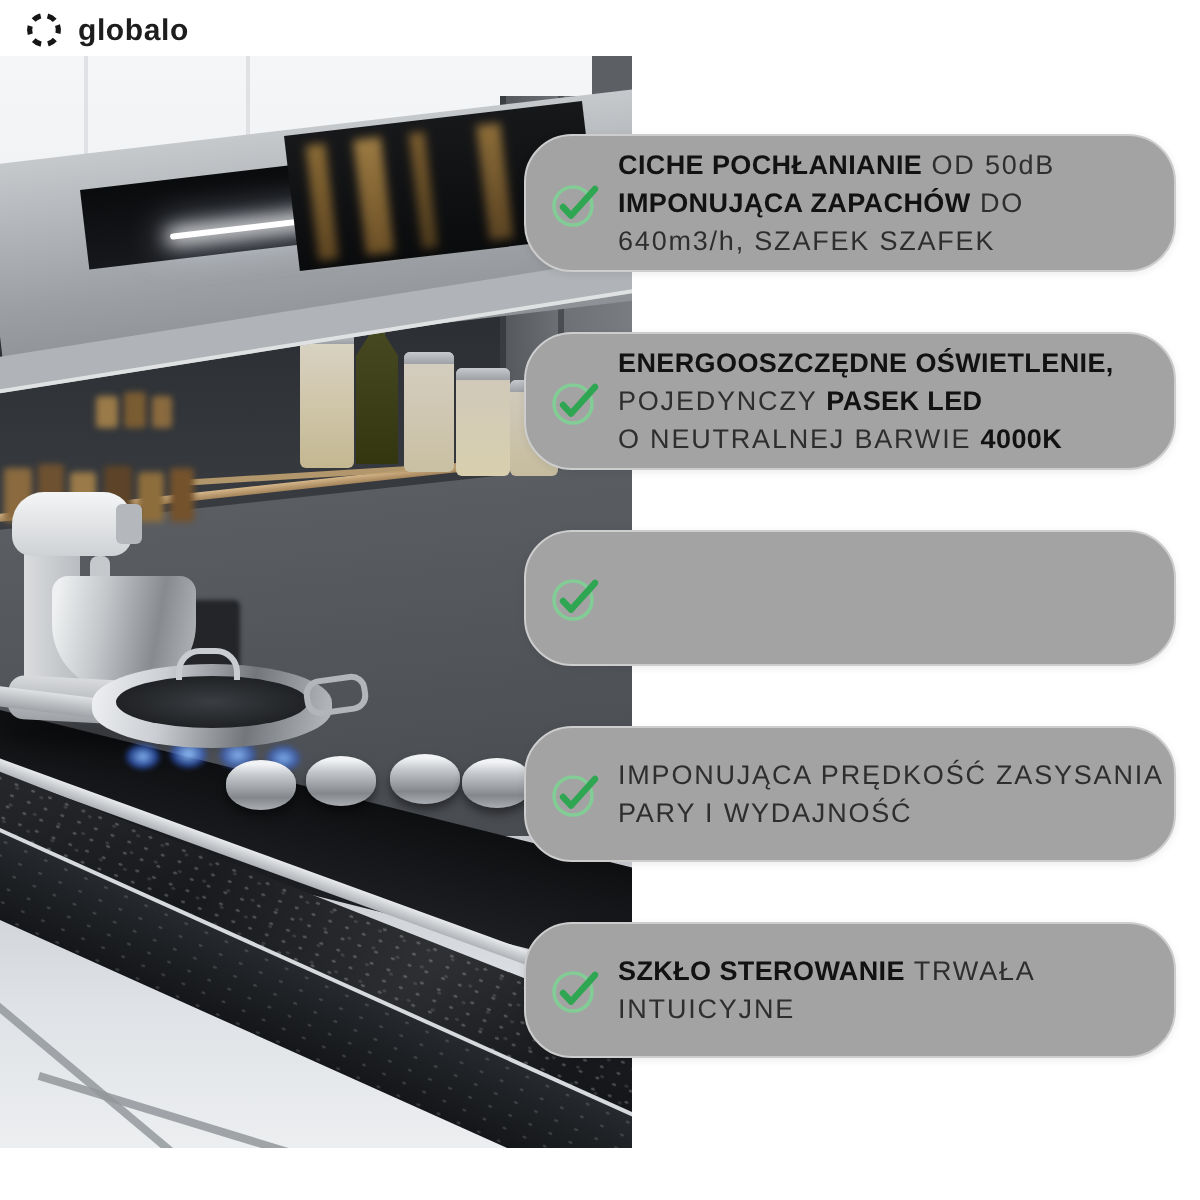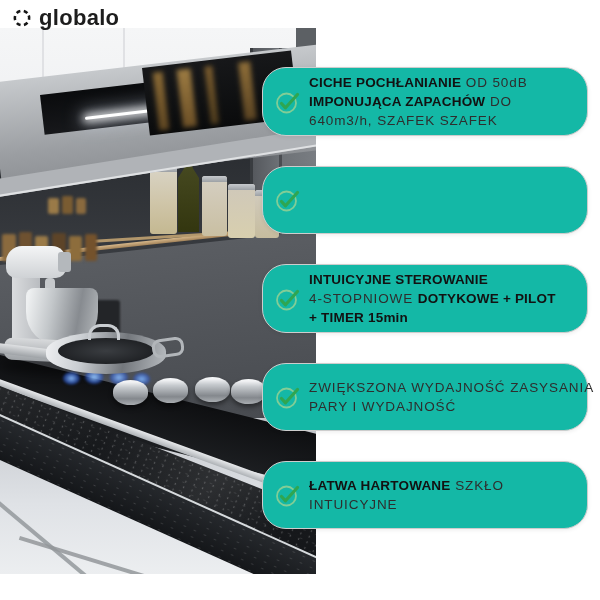--- a/index.html
+++ b/index.html
@@ -3,21 +3,21 @@
 <meta charset="utf-8">
 <style>
   html,body{margin:0;padding:0;}
   body{
     width:600px;height:600px;position:relative;overflow:hidden;
     background:#ffffff;
     font-family:"Liberation Sans", sans-serif;
   }
   
   .logo{position:absolute;left:12px;top:5px;display:flex;align-items:center;gap:7px;z-index:40;}
-  .logo-text{font-size:22px;font-weight:700;color:#1d1d1d;letter-spacing:.3px;}
+  .logo-text{font-size:15px;font-weight:700;color:#1d1d1d;letter-spacing:.3px;}
   
   .photo{position:absolute;left:0;top:28px;width:316px;height:546px;overflow:hidden;background:#f2f3f5;z-index:1;}
   .photo *{position:absolute;}
   .upper-cabinets{left:0;top:0;width:316px;height:150px;background:linear-gradient(180deg,#f5f6f7,#ecedef);}
   .cab-seam{top:0;width:2px;height:70px;background:#e0e1e4;}
   .cab-seam.s1{left:42px;}
   .cab-seam.s2{left:123px;height:50px;}
   .cabinet-end{left:296px;top:0;width:20px;height:44px;background:#5c6064;}
   .wall-dark{left:0;top:90px;width:316px;height:370px;background:linear-gradient(180deg,#26292d,#3c3f44 45%,#33363a);}
   .right-column{left:250px;top:20px;width:66px;height:425px;background:linear-gradient(90deg,#55585d,#6d7176 40%,#7a7e83);border-left:3px solid #393c40;}
@@ -84,21 +84,21 @@
       radial-gradient(13px 10px at 36% 50%,rgba(150,200,255,.95),rgba(45,95,225,.55) 60%,transparent 78%),
       radial-gradient(13px 10px at 62% 52%,rgba(140,190,255,.9),rgba(45,95,225,.5) 60%,transparent 78%),
       radial-gradient(12px 9px at 86% 58%,rgba(130,185,255,.9),rgba(45,95,225,.5) 60%,transparent 78%);}
   .pan-handle-left{left:-6px;top:318px;width:58px;height:10px;border-radius:5px;transform:rotate(7deg);background:linear-gradient(180deg,#dfe1e3,#9fa3a7);}
   .pan-body{left:46px;top:304px;width:120px;height:42px;border-radius:50%/46%;background:linear-gradient(100deg,#f0f1f3,#caced2 30%,#73777c 65%,#b9bdc1);}
   .pan-inside{left:58px;top:310px;width:96px;height:26px;border-radius:50%;background:radial-gradient(#3a3d41,#1c1e21 80%);}
   .lid-handle{left:88px;top:296px;width:26px;height:13px;border:3px solid #c9cdd1;border-bottom:none;border-radius:12px 12px 0 0;background:transparent;}
   .pan-handle-right{left:152px;top:310px;width:26px;height:13px;border:3px solid #b2b6ba;border-radius:8px;transform:rotate(-8deg);background:transparent;}
   
   .cards{position:absolute;left:262px;top:67px;width:326px;display:flex;flex-direction:column;gap:30px;z-index:30;}
-  .card{box-sizing:border-box;min-height:68px;background:#14b8a6;border:1px solid #cdcdcd;border-radius:24px;
+  .card{box-sizing:border-box;min-height:68px;background:#a3a3a3;border:1px solid #cdcdcd;border-radius:24px;
     box-shadow:0 1px 4px rgba(0,0,0,.08);display:flex;align-items:center;gap:8px;padding:5px 14px 5px 12px;}
   .check{flex:0 0 26px;width:26px;height:26px;}
   .card-text{white-space:nowrap;}
   .card-line{font-size:13.5px;line-height:19px;}
   .seg-b{font-weight:700;letter-spacing:.2px;color:#121212;}
   .seg-r{font-weight:400;letter-spacing:.9px;color:#2e2e2e;}
 </style>
 </head>
 <body>
 
@@ -197,45 +197,45 @@
         <div class="card-line"><span class="seg-b">CICHE POCHŁANIANIE</span><span class="seg-r"> OD 50dB</span></div>
         <div class="card-line"><span class="seg-b">IMPONUJĄCA ZAPACHÓW</span><span class="seg-r"> DO</span></div>
         <div class="card-line"><span class="seg-r">640m3/h, SZAFEK SZAFEK</span></div>
       </div>
     </div>
     <div class="card">
       <span class="check"><svg width="26" height="26" viewBox="0 0 26 26">
           <circle cx="11.5" cy="14" r="9.5" fill="none" stroke="#82cd96" stroke-width="1.8"></circle>
           <path d="M6.5 14.5 L10.5 18.8 L22.5 5.5" fill="none" stroke="#2fa651" stroke-width="3.2" stroke-linecap="round" stroke-linejoin="round"></path>
         </svg></span>
-    </div>
-    <div class="card">
-      <span class="check"><svg width="26" height="26" viewBox="0 0 26 26">
-          <circle cx="11.5" cy="14" r="9.5" fill="none" stroke="#82cd96" stroke-width="1.8"></circle>
-          <path d="M6.5 14.5 L10.5 18.8 L22.5 5.5" fill="none" stroke="#2fa651" stroke-width="3.2" stroke-linecap="round" stroke-linejoin="round"></path>
-        </svg></span>
-      <div class="card-text">
-        <div class="card-line"><span class="seg-b">INTUICYJNE STEROWANIE</span></div>
-        <div class="card-line"><span class="seg-r">4-STOPNIOWE </span><span class="seg-b">DOTYKOWE + PILOT</span></div>
-        <div class="card-line"><span class="seg-b">+ TIMER 15min</span></div>
-      </div>
-    </div>
-    <div class="card">
-      <span class="check"><svg width="26" height="26" viewBox="0 0 26 26">
-          <circle cx="11.5" cy="14" r="9.5" fill="none" stroke="#82cd96" stroke-width="1.8"></circle>
-          <path d="M6.5 14.5 L10.5 18.8 L22.5 5.5" fill="none" stroke="#2fa651" stroke-width="3.2" stroke-linecap="round" stroke-linejoin="round"></path>
-        </svg></span>
-      <div class="card-text">
-        <div class="card-line"><span class="seg-r">ZWIĘKSZONA WYDAJNOŚĆ ZASYSANIA</span></div>
+      <div class="card-text">
+        <div class="card-line"><span class="seg-b">ENERGOOSZCZĘDNE OŚWIETLENIE,</span></div>
+        <div class="card-line"><span class="seg-r">POJEDYNCZY </span><span class="seg-b">PASEK LED</span></div>
+        <div class="card-line"><span class="seg-r">O NEUTRALNEJ BARWIE </span><span class="seg-b">4000K</span></div>
+      </div>
+    </div>
+    <div class="card">
+      <span class="check"><svg width="26" height="26" viewBox="0 0 26 26">
+          <circle cx="11.5" cy="14" r="9.5" fill="none" stroke="#82cd96" stroke-width="1.8"></circle>
+          <path d="M6.5 14.5 L10.5 18.8 L22.5 5.5" fill="none" stroke="#2fa651" stroke-width="3.2" stroke-linecap="round" stroke-linejoin="round"></path>
+        </svg></span>
+    </div>
+    <div class="card">
+      <span class="check"><svg width="26" height="26" viewBox="0 0 26 26">
+          <circle cx="11.5" cy="14" r="9.5" fill="none" stroke="#82cd96" stroke-width="1.8"></circle>
+          <path d="M6.5 14.5 L10.5 18.8 L22.5 5.5" fill="none" stroke="#2fa651" stroke-width="3.2" stroke-linecap="round" stroke-linejoin="round"></path>
+        </svg></span>
+      <div class="card-text">
+        <div class="card-line"><span class="seg-r">IMPONUJĄCA PRĘDKOŚĆ ZASYSANIA</span></div>
         <div class="card-line"><span class="seg-r">PARY I WYDAJNOŚĆ</span></div>
       </div>
     </div>
     <div class="card">
       <span class="check"><svg width="26" height="26" viewBox="0 0 26 26">
           <circle cx="11.5" cy="14" r="9.5" fill="none" stroke="#82cd96" stroke-width="1.8"></circle>
           <path d="M6.5 14.5 L10.5 18.8 L22.5 5.5" fill="none" stroke="#2fa651" stroke-width="3.2" stroke-linecap="round" stroke-linejoin="round"></path>
         </svg></span>
       <div class="card-text">
-        <div class="card-line"><span class="seg-b">ŁATWA HARTOWANE</span><span class="seg-r"> SZKŁO</span></div>
+        <div class="card-line"><span class="seg-b">SZKŁO STEROWANIE</span><span class="seg-r"> TRWAŁA</span></div>
         <div class="card-line"><span class="seg-r">INTUICYJNE</span></div>
       </div>
     </div>
   </div>
 
 </body></html>

